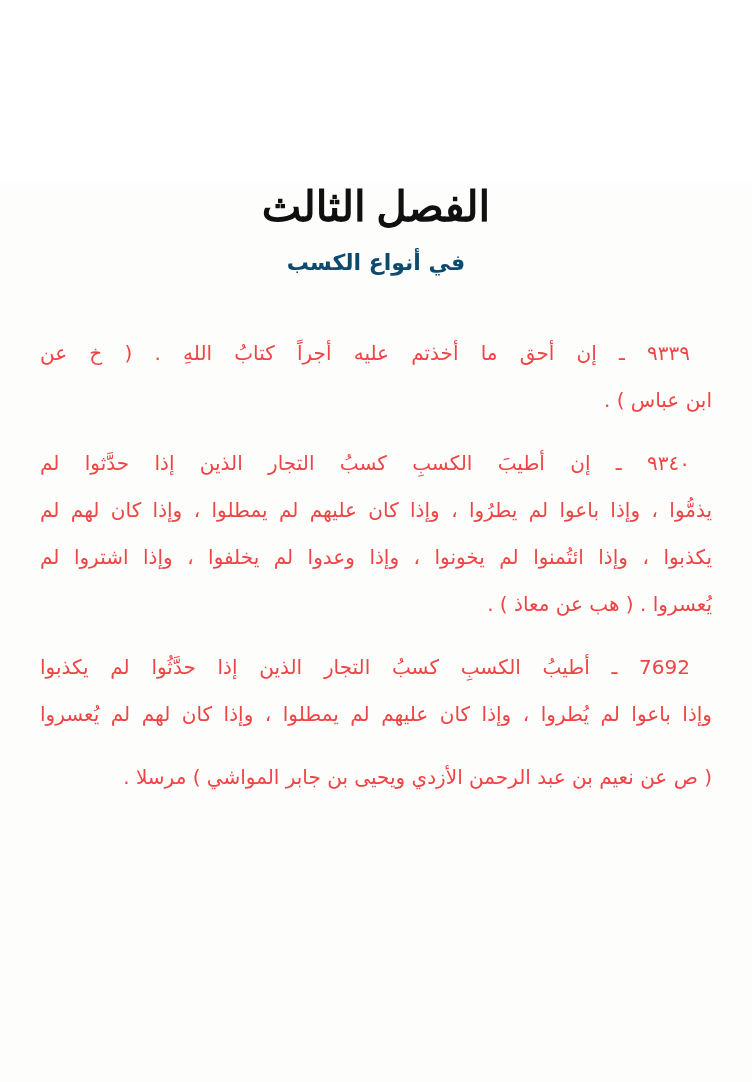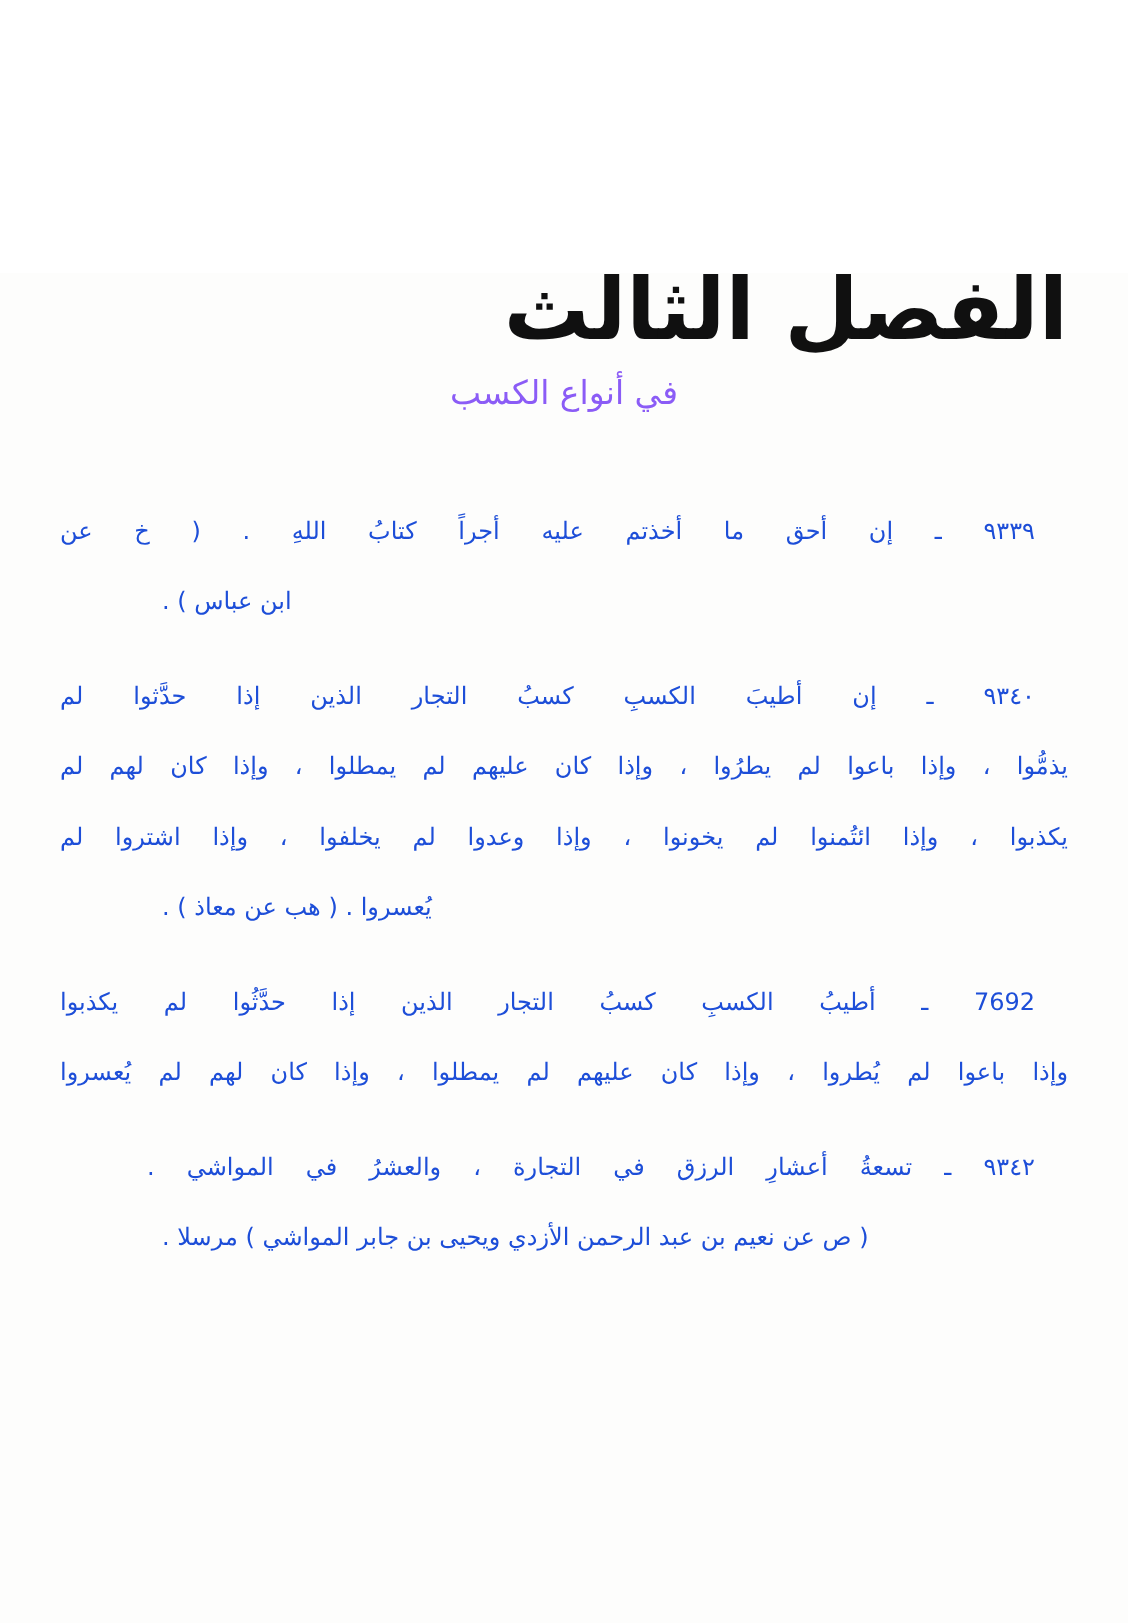--- a/index.html
+++ b/index.html
@@ -12,53 +12,54 @@
     position:relative;
     width:752px;height:1082px;
     box-sizing:border-box;
     background:#fdfdfc;
     color:#161616;
     direction:rtl;
     padding:0 40px;
   }
   .chapter-title{
     margin:182px 0 0 0;
-    text-align:right;
-    font-size:57px;
+    text-align:center;
+    font-size:42px;
     line-height:50px;
     font-weight:bold;
     color:#101010;
     letter-spacing:1px;
+    font-family:Liberation Serif, serif;
   }
   .chapter-subtitle{
     margin:16px 0 0 0;
     text-align:center;
     font-size:22px;
     line-height:30px;
-    font-weight:normal;
-    color:#8b5cf6;
+    font-weight:bold;
+    color:#0c4a6e;
   }
   .entries{margin-top:52px;}
   .entry{margin:0 0 16px 0;}
   .line{
-    font-size:16px;
+    font-size:20px;
     line-height:47px;
     white-space:nowrap;
-    color:#1d4ed8;
+    color:#ef4444;
   }
   .jl{ 
     text-align:justify;
     text-align-last:justify;
     text-justify:inter-word;
     white-space:normal;
   }
   .first{padding-left:0;padding-right:22px;}
   .pad-left{padding-left:58px;}
   .last{
-    text-align:left;
+    text-align:right;
     padding-left:0;
     margin-left:0;
     padding-right:0;
     white-space:nowrap;
   }
   .last-inner{display:inline-block;margin-left:68px;direction:rtl;}
 </style>
 </head>
 <body>
 
@@ -80,19 +81,18 @@
       <div class="line jl">يكذبوا ، وإذا ائتُمنوا لم يخونوا ، وإذا وعدوا لم يخلفوا ، وإذا اشتروا لم</div>
       <div class="line last"><span class="last-inner">يُعسروا . ( هب عن معاذ ) .</span></div>
     </section>
 
     <section class="entry">
       <div class="line jl first">7692 ـ أطيبُ الكسبِ كسبُ التجار الذين إذا حدَّثُوا لم يكذبوا</div>
       <div class="line jl">وإذا باعوا لم يُطروا ، وإذا كان عليهم لم يمطلوا ، وإذا كان لهم لم يُعسروا</div>
     </section>
 
     <section class="entry">
-      <div class="line jl first pad-left">٩٣٤٢ ـ تسعةُ أعشارِ الرزق في التجارة ، والعشرُ في المواشي .</div>
       <div class="line last"><span class="last-inner">( ص عن نعيم بن عبد الرحمن الأزدي ويحيى بن جابر المواشي ) مرسلا .</span></div>
     </section>
 
   </div>
 
 </div>
 
 </body></html>

